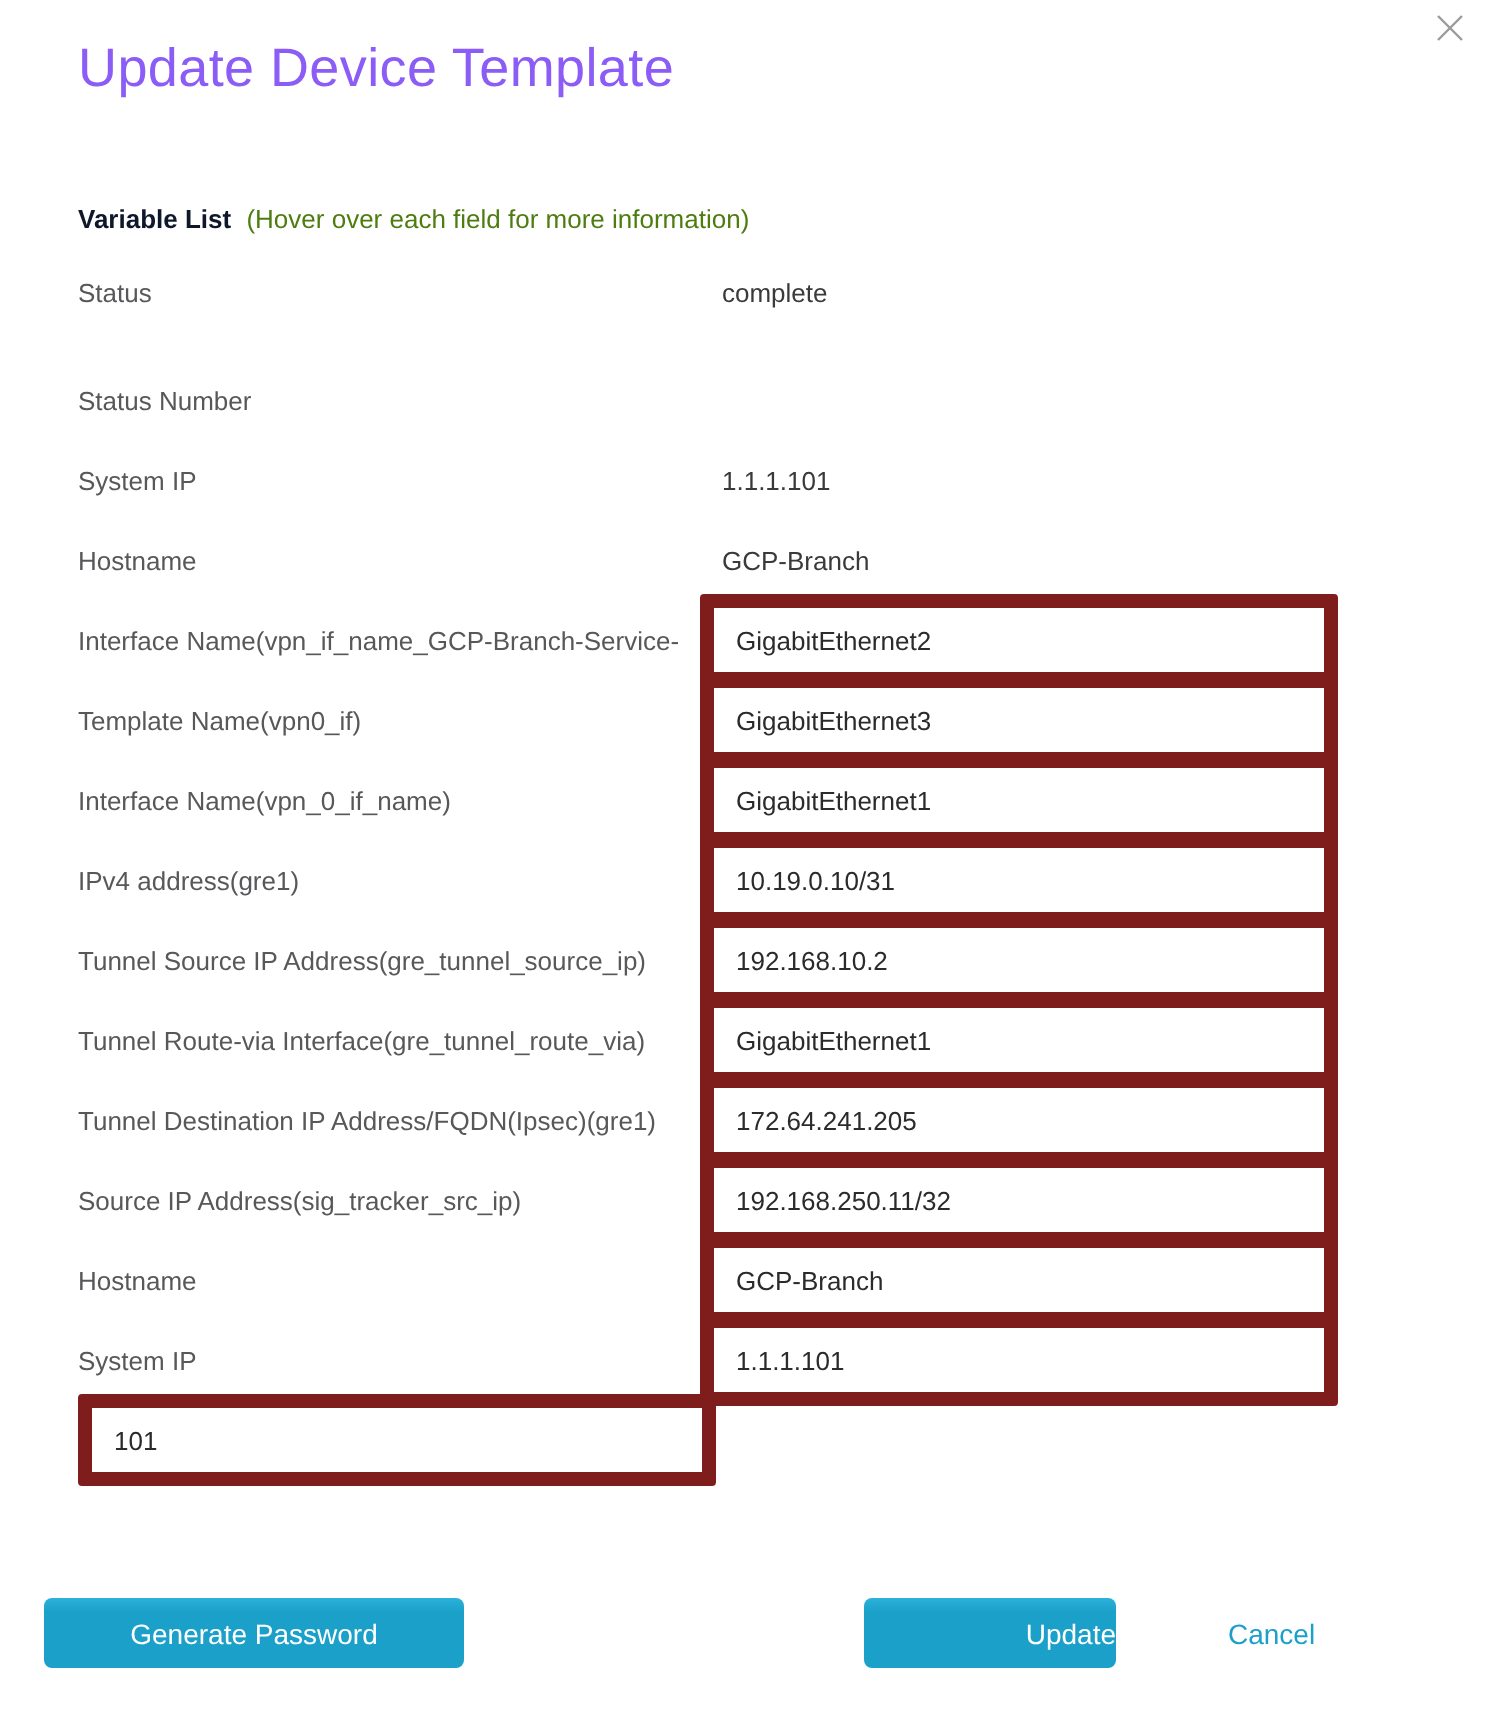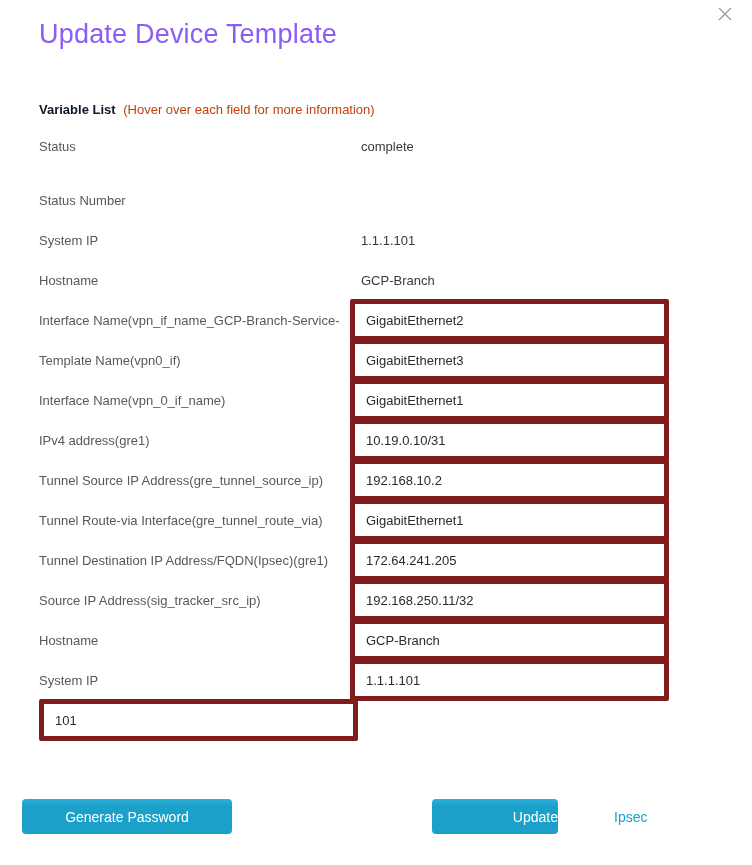--- a/index.html
+++ b/index.html
@@ -26,21 +26,21 @@
     font-size:27px; font-weight:400; color:#8b5cf6;
     letter-spacing:0.2px;
   }
 
   .section-header {
     position:absolute; top:102px; left:39px;
     font-size:13px; color:#58585b;
     white-space:nowrap;
   }
   .section-header .heading { font-weight:bold; color:#0f172a; }
-  .section-header .hint { font-weight:400; color:#c2410c; margin-left:4px; }
+  .section-header .hint { font-weight:400; color:#4d7c0f; margin-left:4px; }
 
   .form {
     position:absolute; top:126px; left:39px; width:630px;
   }
   .row {
     display:flex; align-items:center; height:40px;
   }
   .row:first-child { margin-bottom:14px;justify-content:flex-end; }
   .label {
     width:311px; flex:0 0 311px;
@@ -48,21 +48,21 @@
     white-space:nowrap; overflow:hidden;
     padding-right:2px;
   }
   .value-col { width:319px; flex:0 0 319px; }
   .static-value {
     font-size:13px; color:#3a3a3a; padding-left:11px;
     white-space:nowrap;
   }
   .field-input {
     width:100%; height:29px;
-    border:5px solid #7f1d1d; border-radius:2px;
+    border:7px solid #7f1d1d; border-radius:2px;
     background:#fff;
     padding:16px 11px;
     font-family:"Liberation Sans", sans-serif;
     font-size:13px; color:#2b2b2b;
     outline:none;
   }
 
   .footer {
     position:absolute; top:799px; left:0; width:704px; height:35px;
   }
@@ -169,16 +169,16 @@
         <div class="value-col"><input type="text" class="field-input" value="1.1.1.101" style=""></div>
       </div>
       <div class="row">
         <div class="value-col"><input type="text" class="field-input" value="101" style=""></div>
       </div>
     </div>
 
   <div class="footer">
     <button class="btn btn-generate">Generate Password</button>
     <button class="btn btn-update">Update</button>
-    <a class="cancel-link">Ipsec</a>
+    <a class="cancel-link">Cancel</a>
   </div>
 
 </div>
 
 </body></html>

